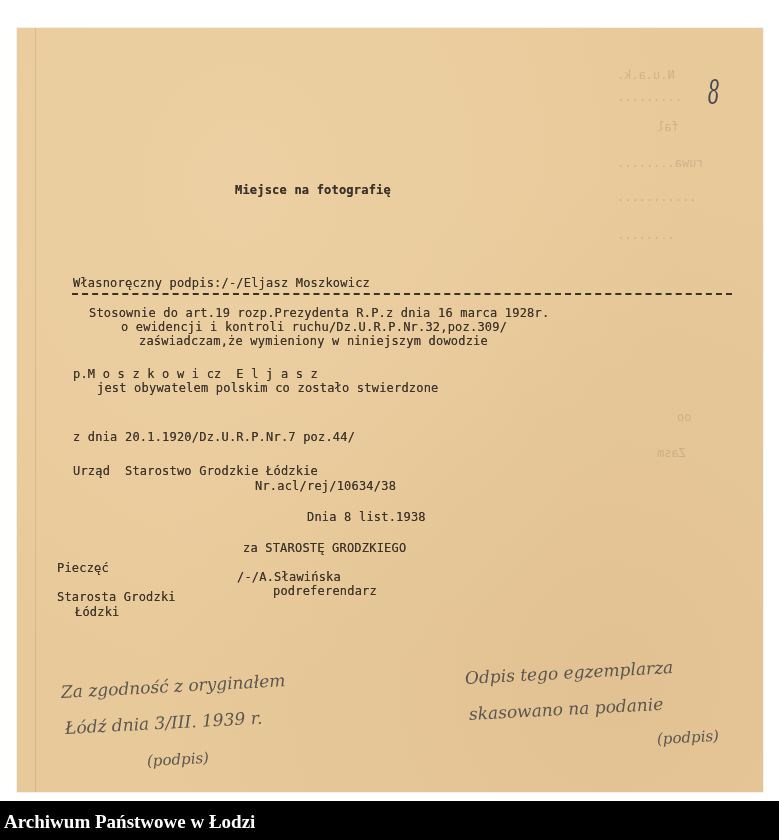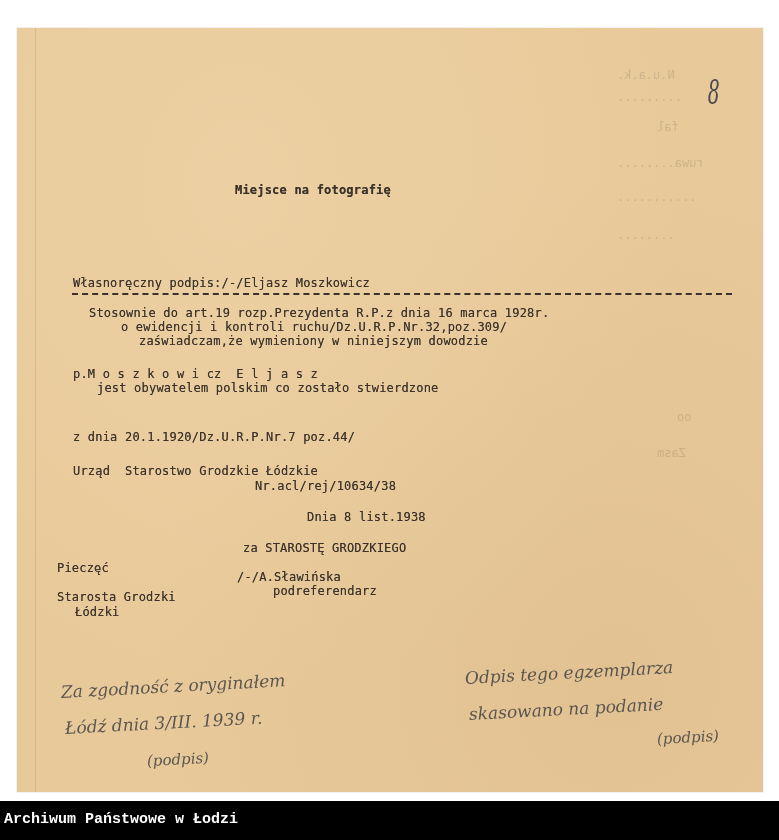--- a/index.html
+++ b/index.html
@@ -88,23 +88,23 @@
       top: 801px;
       width: 779px;
       height: 39px;
       background: #000000;
     }
     .footer-label {
       position: absolute;
       left: 4px;
       top: 10px;
       color: #ffffff;
-      font-family: Liberation Mono, monospace;
+      font-family: Liberation Serif, serif;
       font-weight: bold;
-      font-size: 15px;
+      font-size: 19px;
     }
   </style>
 </head>
 <body>
 
 <div class="paper">
   <div class="paper-fold"></div>
 
   <div class="ghost" style="left:600px; top:40px;">N.u.a.k.</div>
   <div class="ghost" style="left:600px; top:62px;">.........</div>

